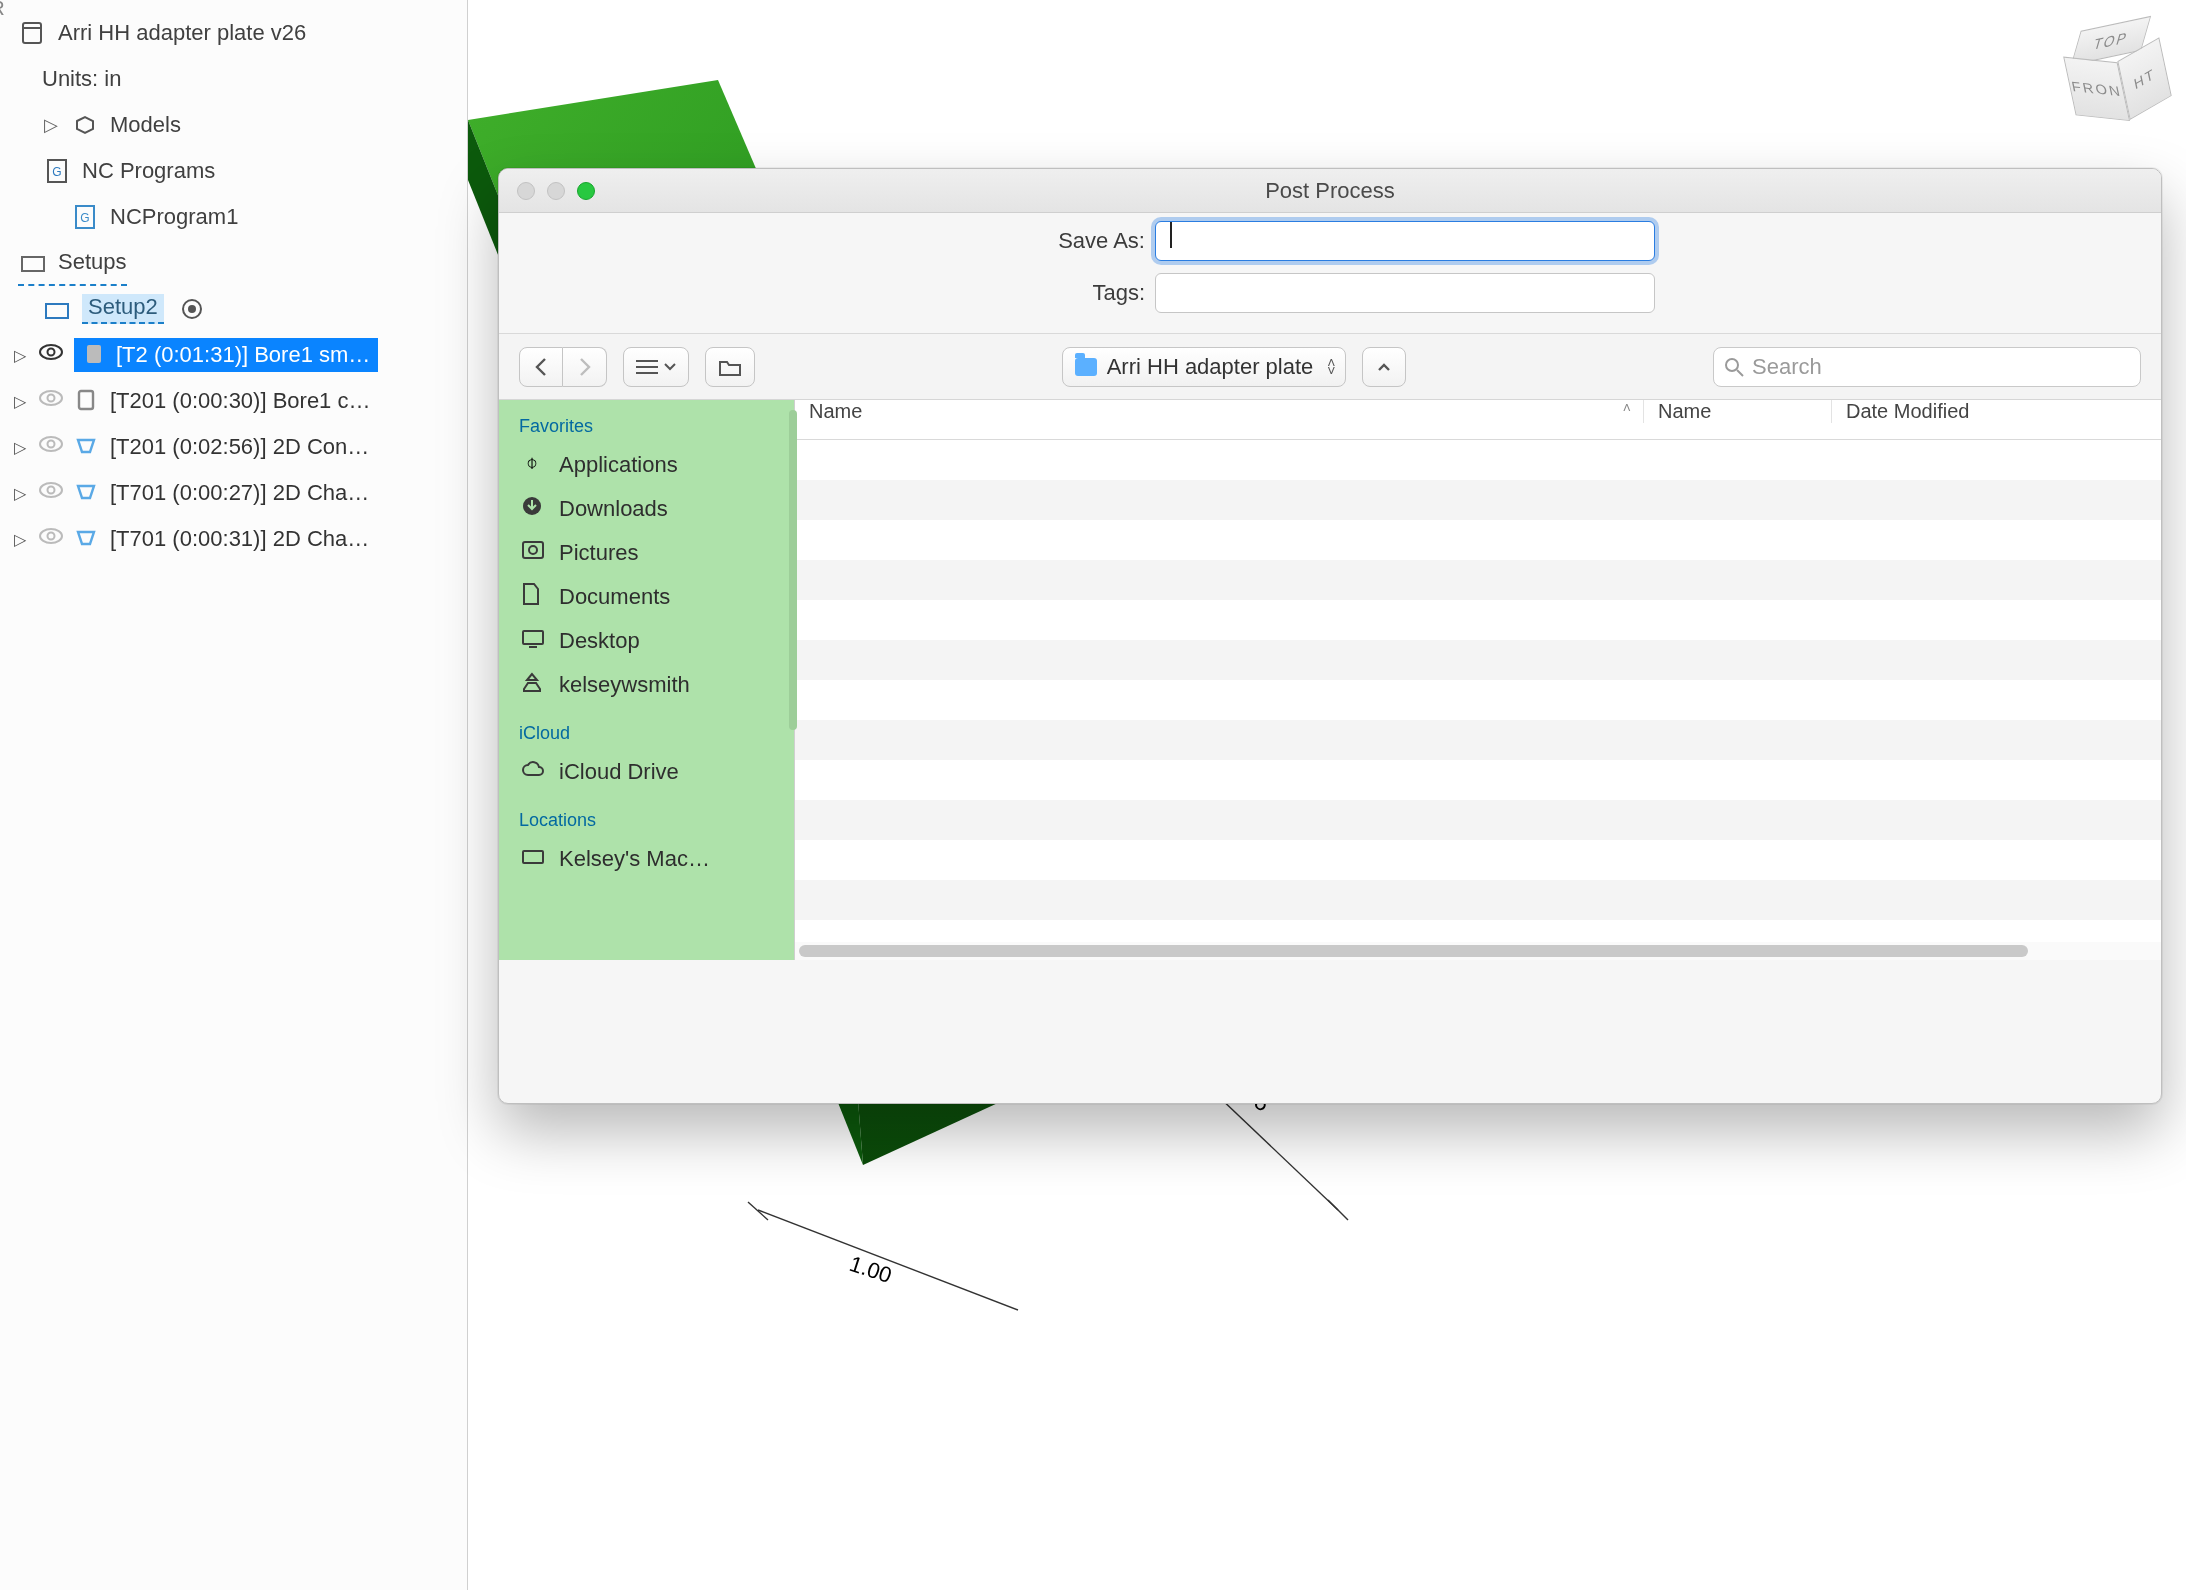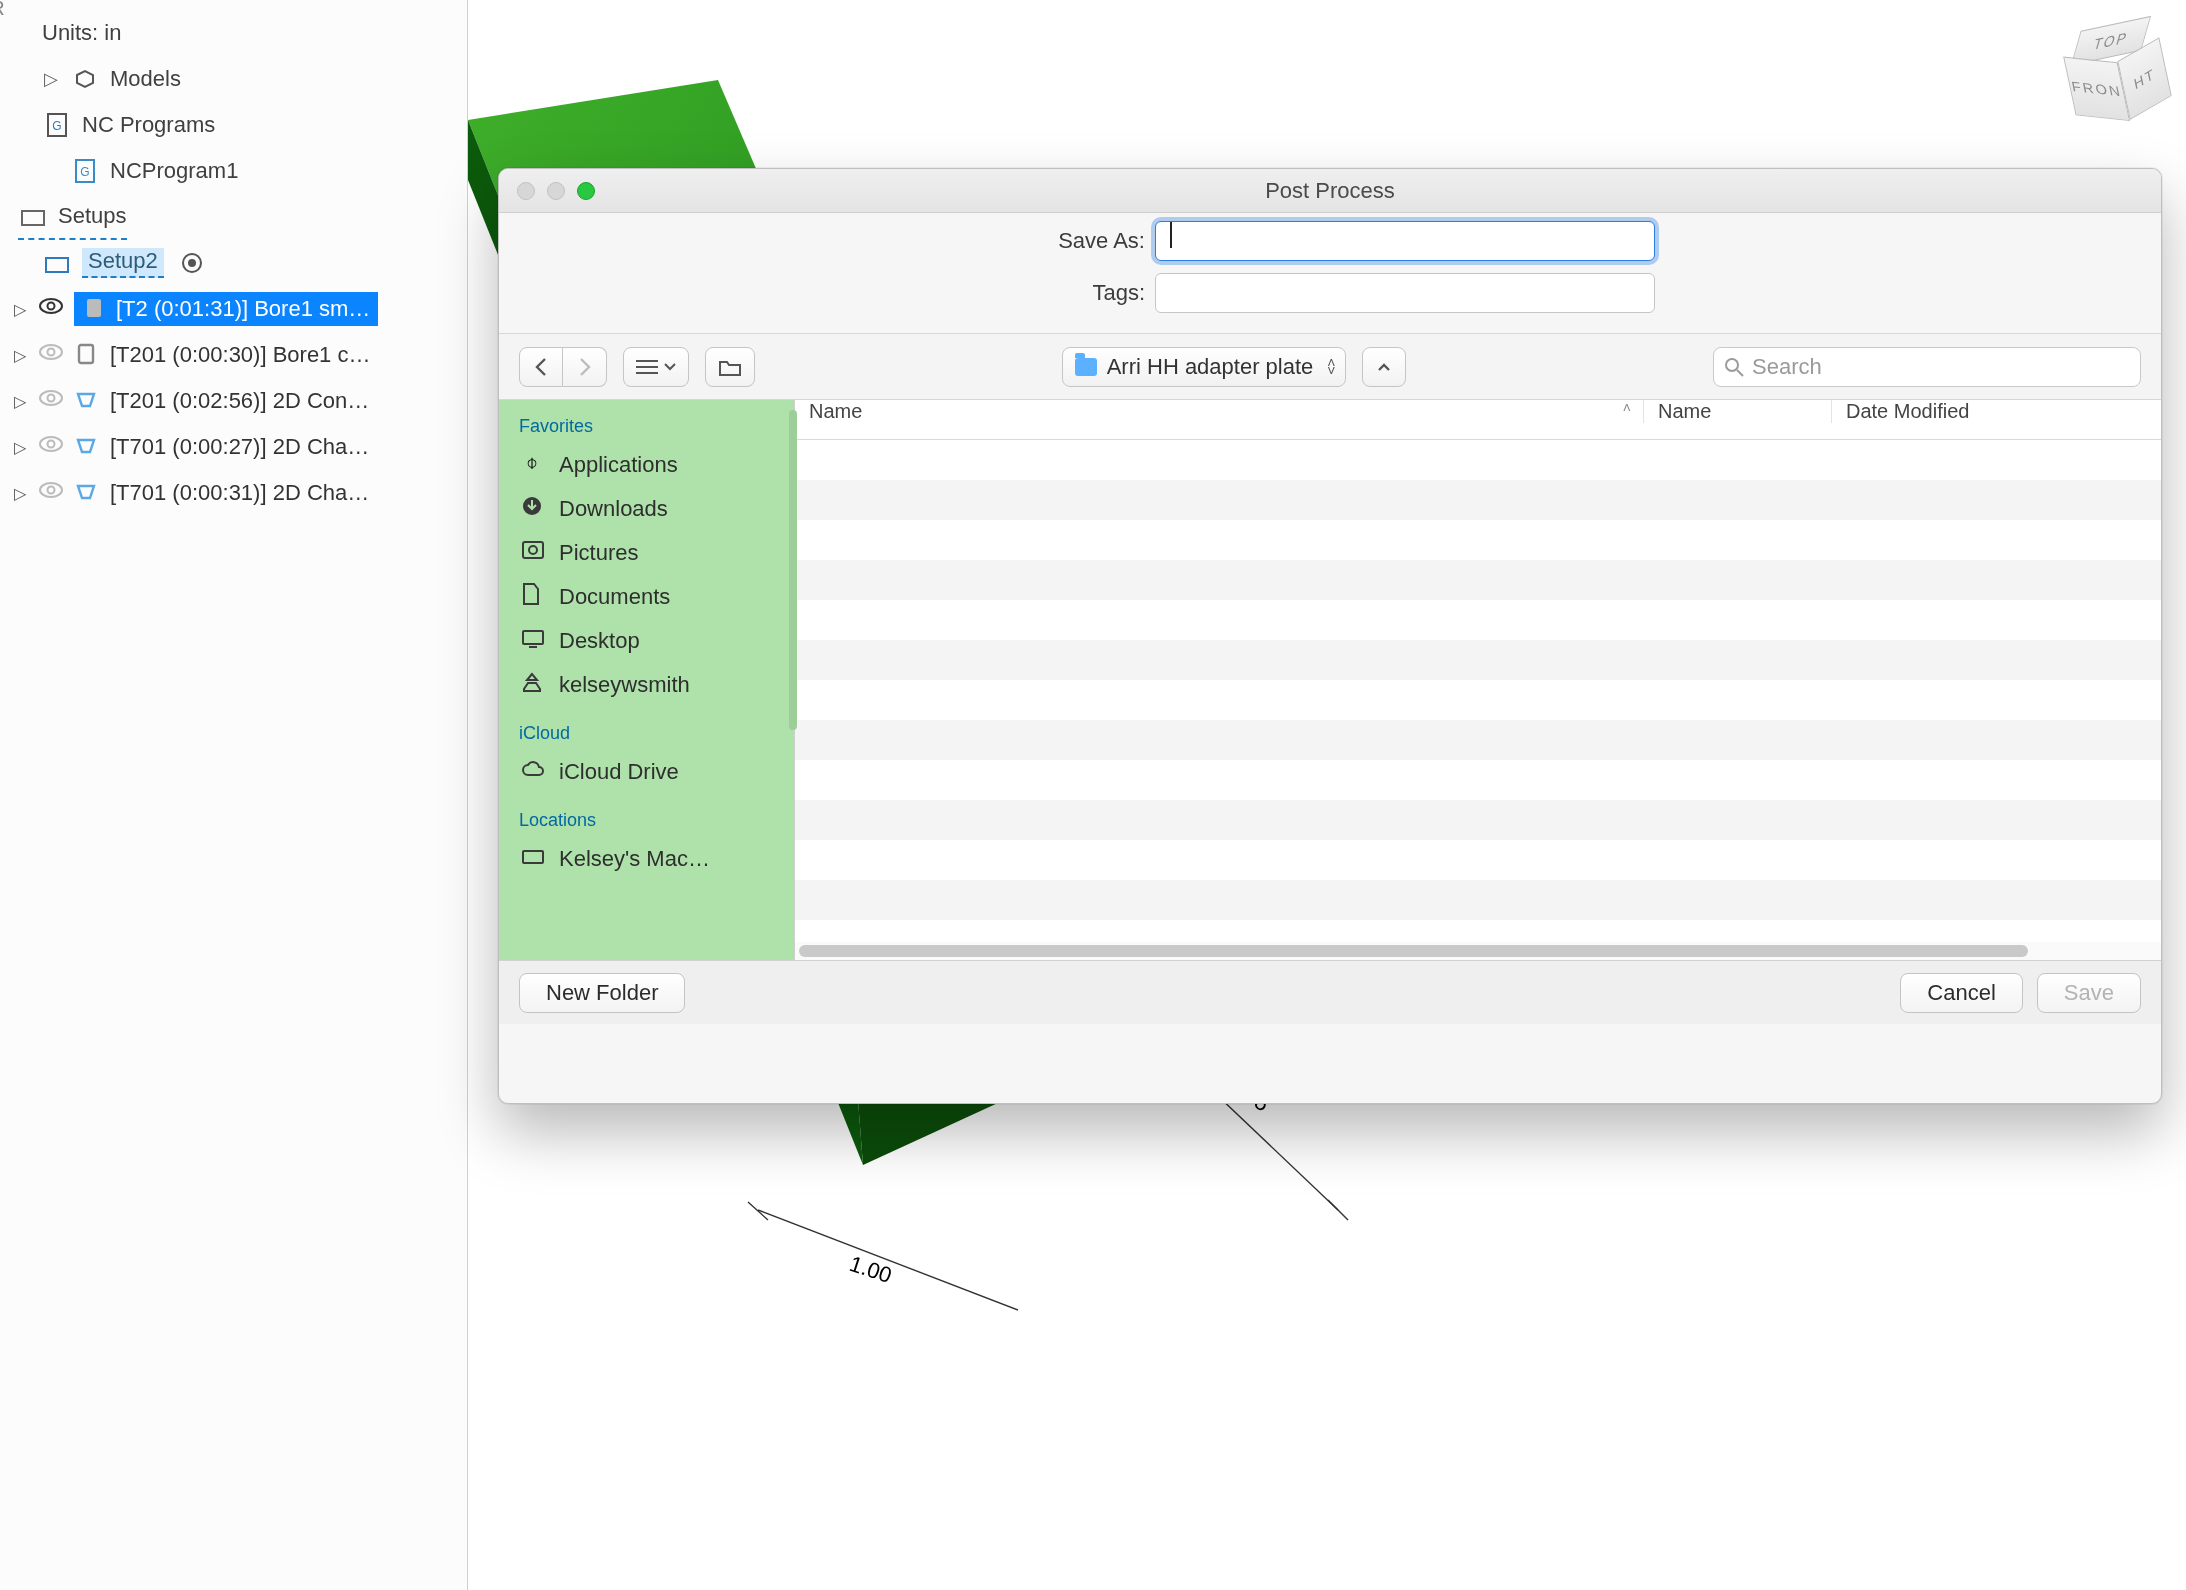--- a/index.html
+++ b/index.html
@@ -101,20 +101,29 @@
   svg{overflow:visible}
 </style>
 </head>
 <body>
 
 <div class="browser">
   <div class="browser-toplabel">ER</div>
 
   <div style="height:10px"></div>
 
+  <div class="brow lvl1">
+    <span class="ico">
+        <svg width="26" height="26">
+          <rect x="3" y="3" width="18" height="20" rx="2" fill="none" stroke="#555" stroke-width="2"></rect>
+          <line x1="3" y1="8" x2="21" y2="8" stroke="#555" stroke-width="2"></line>
+        </svg>
+      </span>
+    <span>Arri HH adapter plate v26</span>
+  </div>
 
   <div class="brow lvl2">
     <span>Units: in</span>
   </div>
 
 
   <div class="brow lvl2">
     <span class="arrow">▷</span>
     <span class="ico">
         <svg width="24" height="24">
@@ -422,19 +431,13 @@
           <div class="r"></div>
           <div class="r"></div>
           <div class="r"></div>
       </div>
       <div class="hscroll">
           <div class="thumb"></div>
         </div>
     </div>
   </div>
 
-  <div class="footer">
-    <button class="mac-btn">New Folder</button>
-    <div class="push"></div>
-    <button class="mac-btn">Cancel</button>
-    <button class="mac-btn disabled">Save</button>
-  </div>
 </div>
 
 </body></html>

